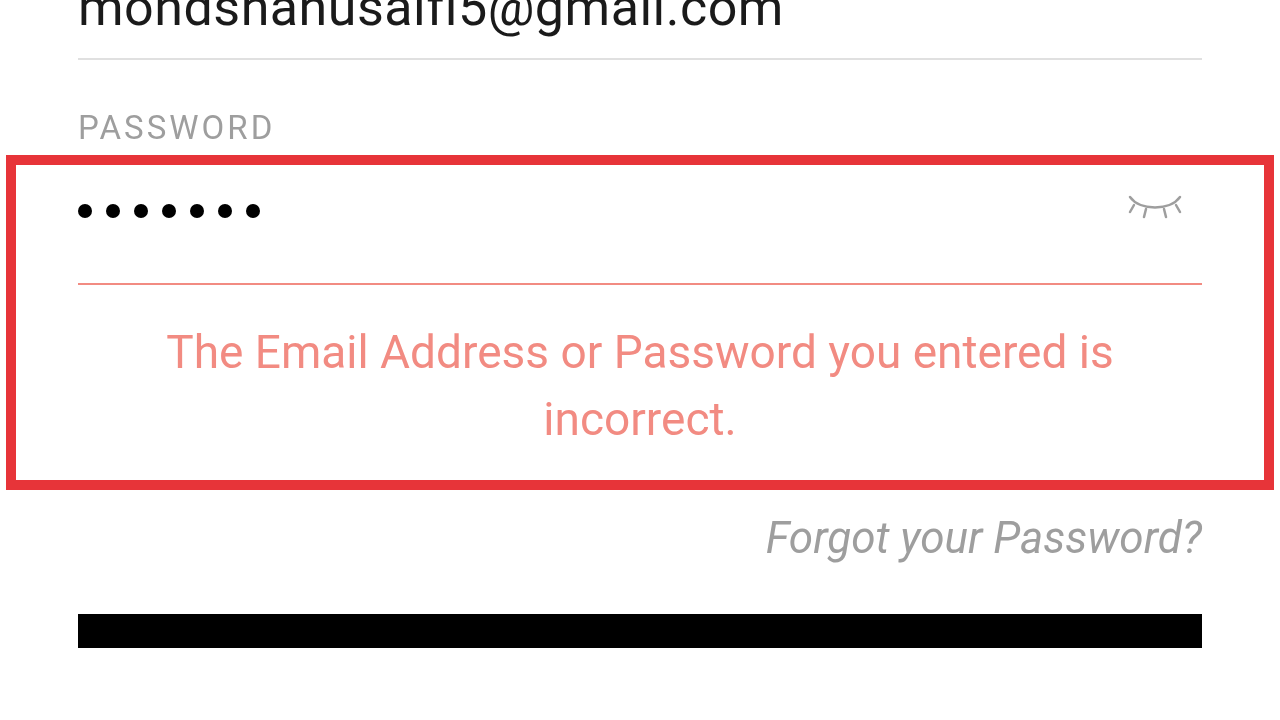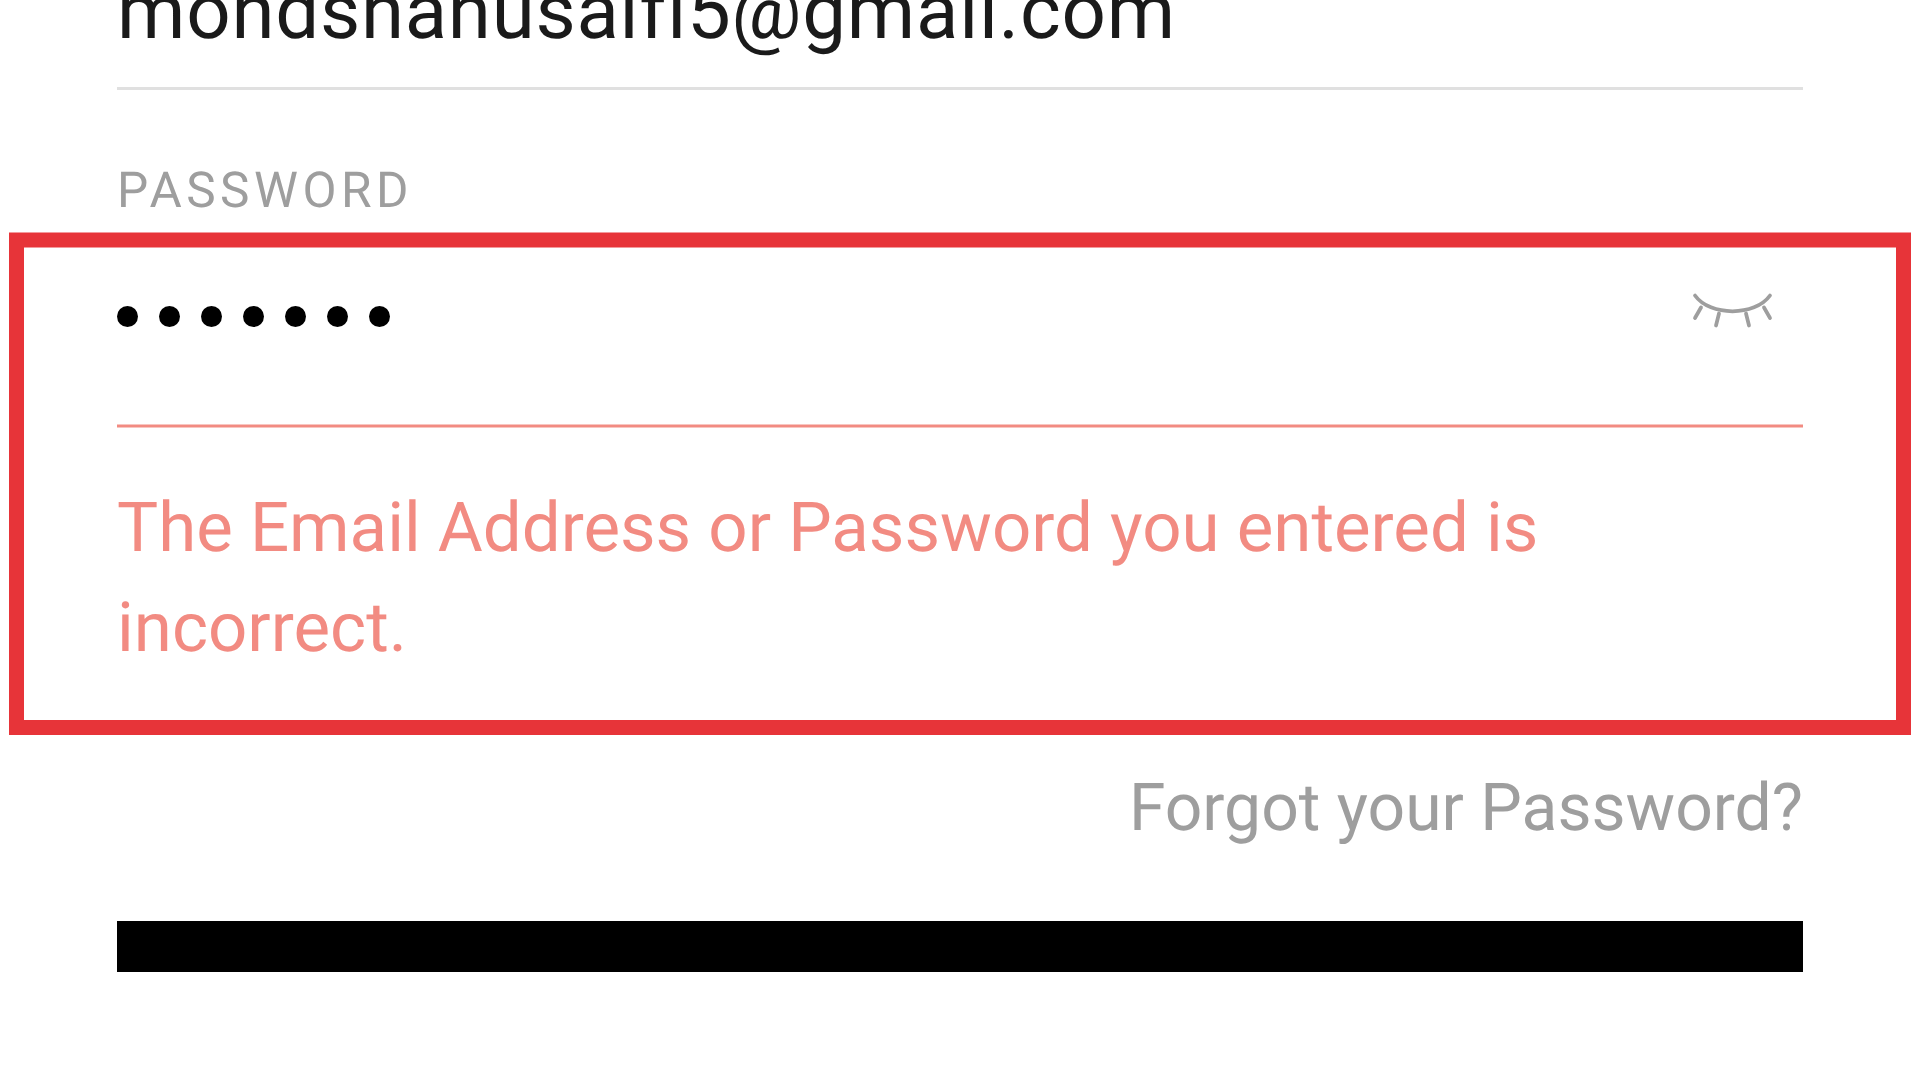--- a/index.html
+++ b/index.html
@@ -34,20 +34,21 @@
       color: #9e9e9e;
       letter-spacing: 3px;
       margin: 48px 78px 0 78px;
       font-weight: 400;
     }
     .highlight-box {
       border: 10px solid #e73439;
       margin: 8px 6px 0 6px;
       padding: 28px 62px 28px 62px;
       background: #ffffff;
+      text-align: center;
     }
     .password-row {
       display: flex;
       align-items: center;
       justify-content: space-between;
       width: 100%;
     }
     .password-dots {
       display: flex;
       gap: 14px;
@@ -77,20 +78,21 @@
       line-height: 1.45;
       font-weight: 400;
     }
     .forgot-link {
       font-size: 44px;
       color: #9e9e9e;
       text-align: right;
       display: block;
       margin: 22px 78px 0 0;
       font-weight: 400;
+      font-style: italic;
     }
     .black-button {
       background: #000000;
       height: 34px;
       margin: 50px 78px 0 78px;
     }
   </style>
 </head>
 <body>
 

